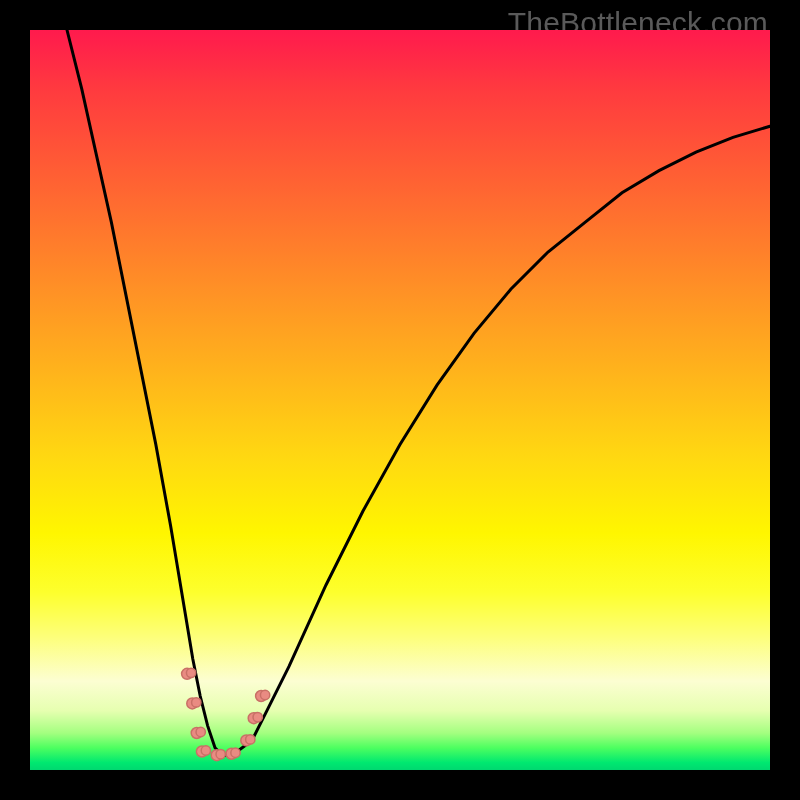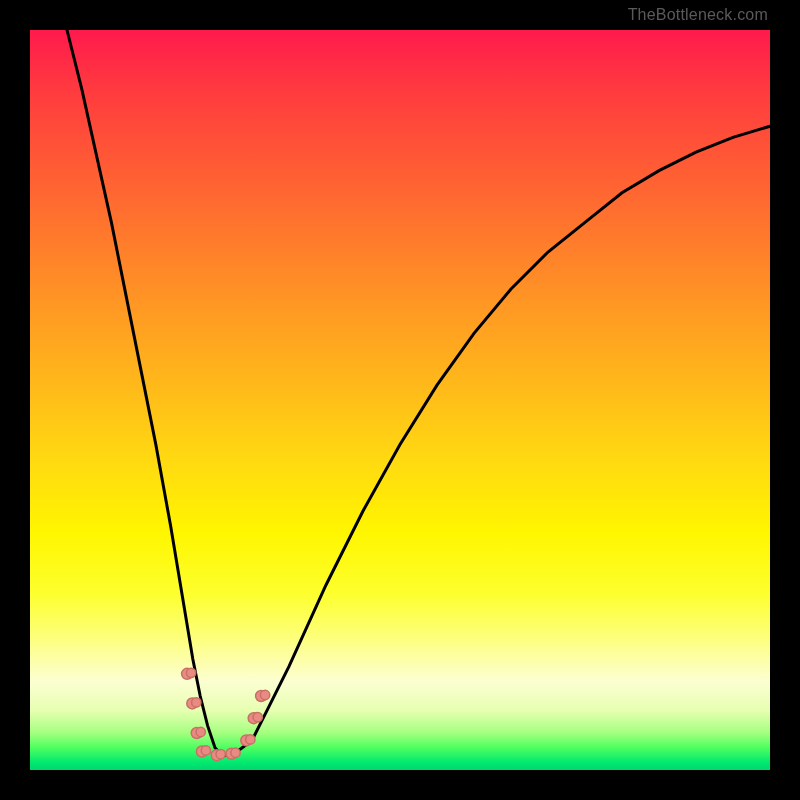--- a/index.html
+++ b/index.html
@@ -33,21 +33,21 @@
       #4dff60 97%,
       #00e870 99%,
       #00d870 100%
     );
   }
   .watermark {
     position: absolute;
     top: 6px;
     right: 32px;
     font-family: Arial, Helvetica, sans-serif;
-    font-size: 16px;
+    font-size: 30px;
     color: #5a5a5a;
     font-weight: 500;
     letter-spacing: 0.2px;
   }
   svg.curve {
     position: absolute;
     left: 0; top: 0;
     width: 740px;
     height: 740px;
     overflow: visible;

